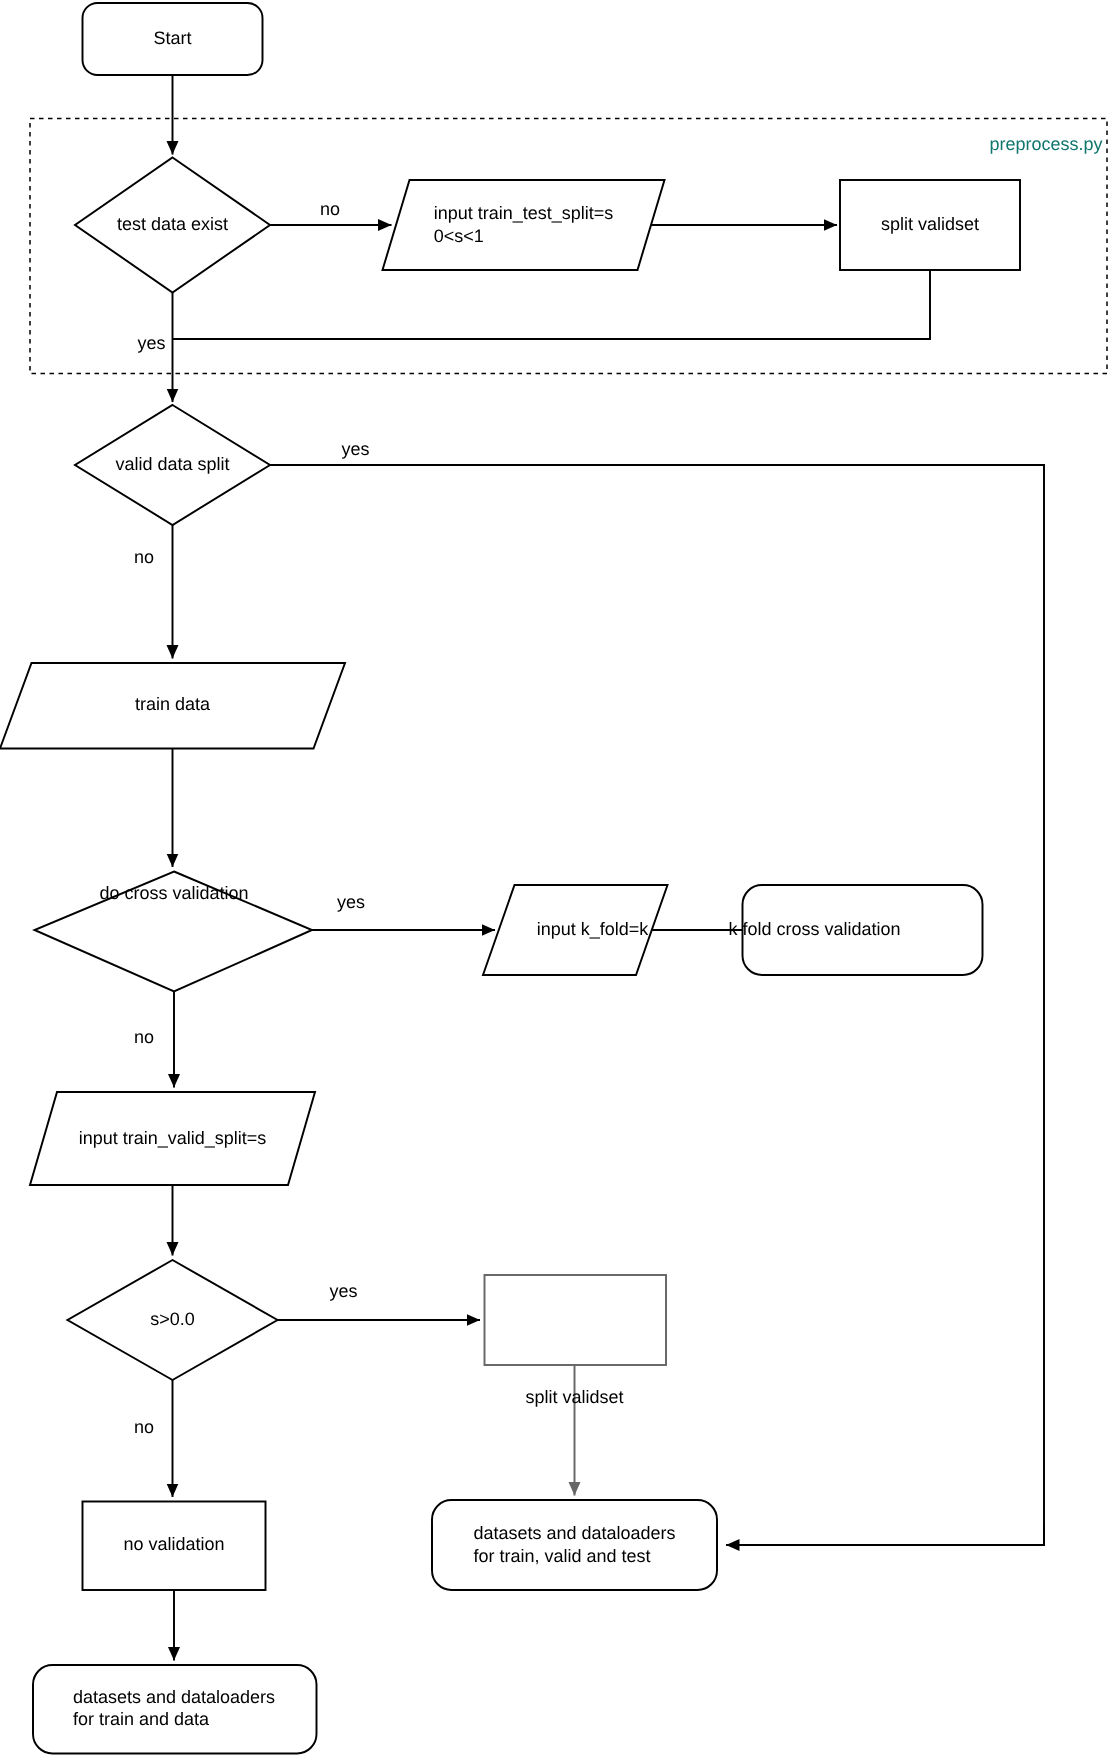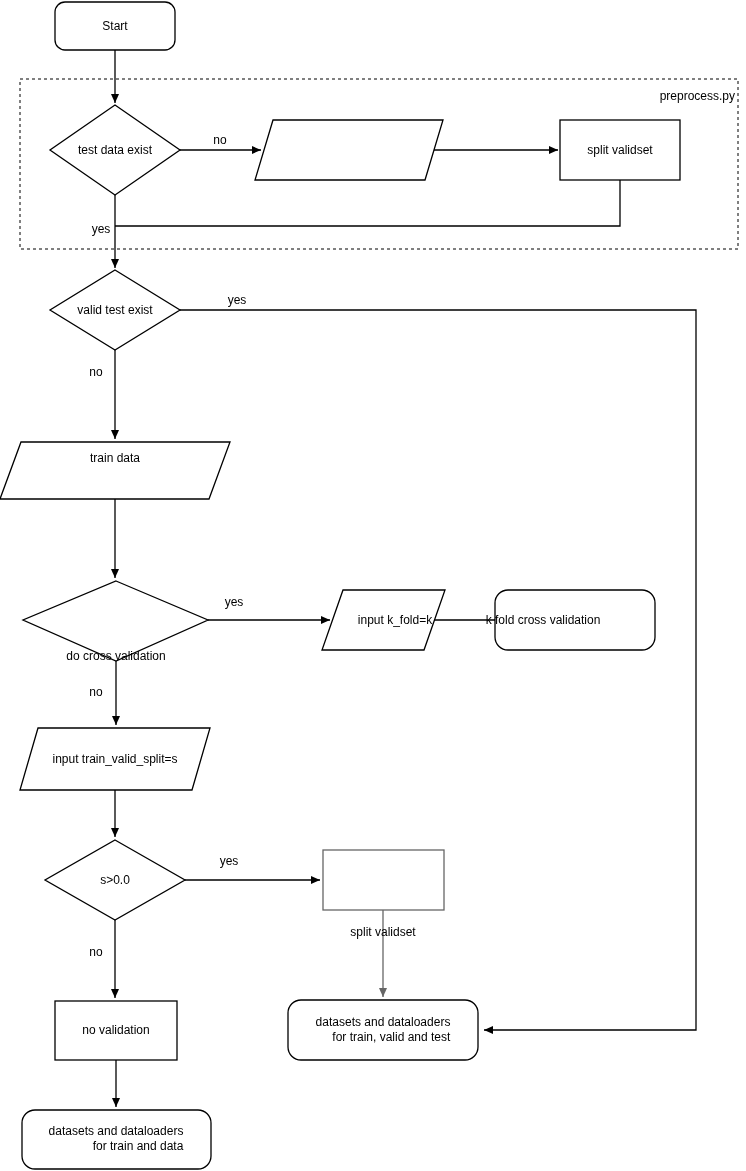--- a/index.html
+++ b/index.html
@@ -10,28 +10,28 @@
     font-family:"Liberation Sans", sans-serif;
     overflow:hidden;
   }
   .canvas svg{position:absolute;left:0;top:0;}
   .lbl{
     position:absolute;
     transform:translate(-50%,-50%);
     font-size:12px;
     line-height:1.25;
     color:#000000;
-    text-align:right;
+    text-align:left;
     white-space:nowrap;
   }
   .lbl-right{
     position:absolute;
     transform:translateY(-50%);
     font-size:12px;
-    color:#000000;
+    color:#0f766e;
     white-space:nowrap;
   }
 </style>
 </head>
 <body>
 
 <div class="canvas">
 
   <svg width="746" height="1171" viewBox="0 0 746 1171">
     <defs>
@@ -88,24 +88,28 @@
     <line x1="116" y1="661" x2="116" y2="725" stroke="#000000" stroke-width="1.3" marker-end="url(#arrowBlack)"></line>
     <line x1="115" y1="790" x2="115" y2="837" stroke="#000000" stroke-width="1.3" marker-end="url(#arrowBlack)"></line>
     <line x1="185" y1="880" x2="320" y2="880" stroke="#000000" stroke-width="1.3" marker-end="url(#arrowBlack)"></line>
     <line x1="383" y1="910" x2="383" y2="997" stroke="#666666" stroke-width="1.3" marker-end="url(#arrowGray)"></line>
     <line x1="115" y1="920" x2="115" y2="998" stroke="#000000" stroke-width="1.3" marker-end="url(#arrowBlack)"></line>
     <line x1="116" y1="1060" x2="116" y2="1107" stroke="#000000" stroke-width="1.3" marker-end="url(#arrowBlack)"></line>
   </svg>
 
   <div class="lbl" style="left:115px;top:26px">Start</div>
   <div class="lbl" style="left:115px;top:150px">test data exist</div>
+  <div class="lbl" style="left:349px;top:150px">
+    <div>input train_test_split=s</div>
+    <div>0&lt;s&lt;1</div>
+  </div>
   <div class="lbl" style="left:620px;top:150px">split validset</div>
-  <div class="lbl" style="left:115px;top:310px">valid test exist</div>
-  <div class="lbl" style="left:115px;top:458px">train data</div>
-  <div class="lbl" style="left:116px;top:656px">do cross validation</div>
+  <div class="lbl" style="left:115px;top:310px">valid data split</div>
+  <div class="lbl" style="left:115px;top:470px">train data</div>
+  <div class="lbl" style="left:116px;top:596px">do cross validation</div>
   <div class="lbl" style="left:395px;top:620px">input k_fold=k</div>
   <div class="lbl" style="left:543px;top:620px">k fold cross validation</div>
   <div class="lbl" style="left:115px;top:759px">input train_valid_split=s</div>
   <div class="lbl" style="left:115px;top:880px">s&gt;0.0</div>
   <div class="lbl" style="left:383px;top:932px">split validset</div>
   <div class="lbl" style="left:116px;top:1030px">no validation</div>
   <div class="lbl" style="left:383px;top:1030px">
     <div>datasets and dataloaders</div>
     <div>for train, valid and test</div>
   </div>

